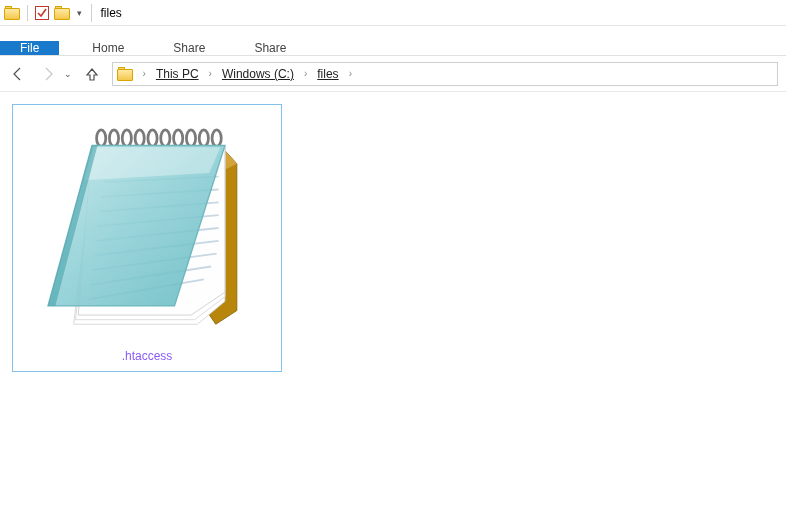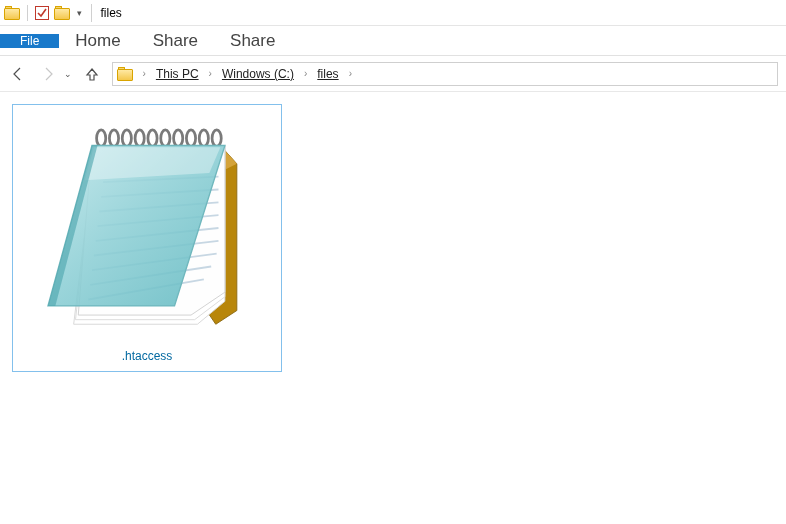--- a/index.html
+++ b/index.html
@@ -34,36 +34,37 @@
   .qat-sep { width:1px; height:16px; background:#d0d0d0; margin:0 2px; }
   .qat-dropdown { font-size:9px; color:#555; padding:0 2px; }
   .title-sep { width:1px; height:18px; background:#d0d0d0; margin:0 6px 0 4px; }
   .window-title { font-size:12px; color:#000; }
   
   .ribbon {
     height: 30px;
     background:#fff;
     border-bottom:1px solid #e1e1e1;
     display:flex;
-    align-items:center;
+    align-items:flex-end;
   }
   .ribbon .file-tab {
     background:#1979ca;
     color:#fff;
     padding:0 20px;
     display:flex;
     align-items:center;
     font-size:12px;
   }
   .ribbon .tab {
     padding:0 16px;
     display:flex;
     align-items:center;
     color:#444;
-    font-size:17px;
+    font-size:12px;
+    margin-left:17px;
   }
   
   .navbar {
     height: 36px;
     display:flex;
     align-items:center;
     padding:0 8px;
     gap:10px;
     border-bottom:1px solid #e8e8e8;
   }
@@ -96,21 +97,21 @@
     height:268px;
     border:1px solid #83c0ec;
     background:#fff;
     display:flex;
     flex-direction:column;
     align-items:center;
     justify-content:flex-start;
     padding:6px;
   }
   .file-icon-wrap { flex:1; display:flex; align-items:center; justify-content:center; width:100%; }
-  .file-label { font-size:12px; color:#0369a1; padding:4px 0 2px; }
+  .file-label { font-size:12px; color:#8b5cf6; padding:4px 0 2px; }
 </style>
 </head>
 <body>
 
 <div class="titlebar">
   <div class="folder-glyph">
     <div class="tab"></div>
       <div class="body"></div>
   </div>
   <div class="qat-sep"></div>

